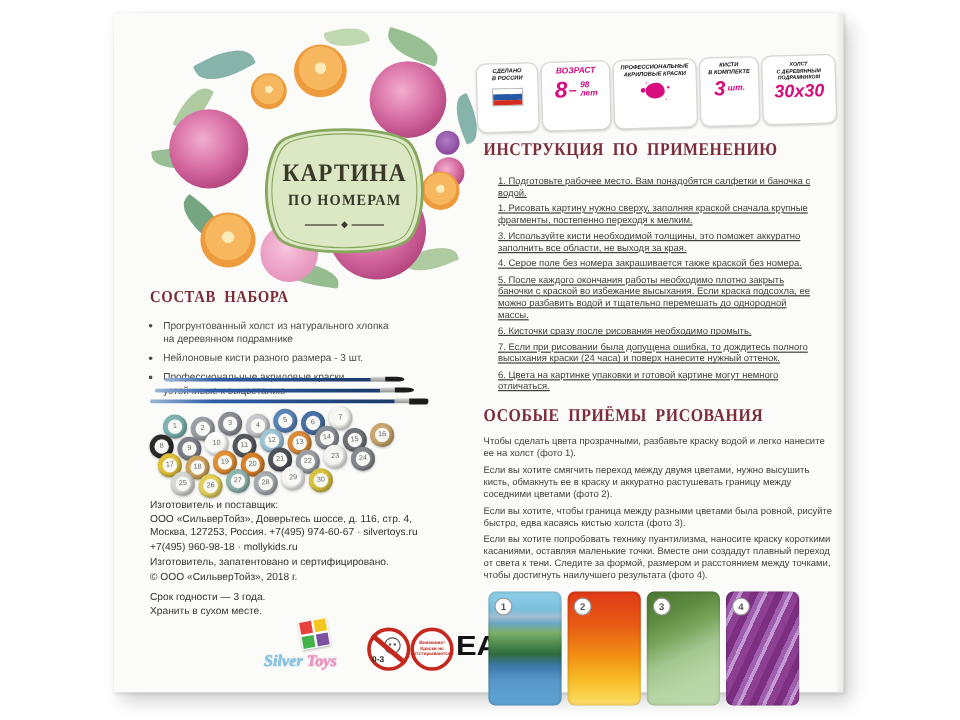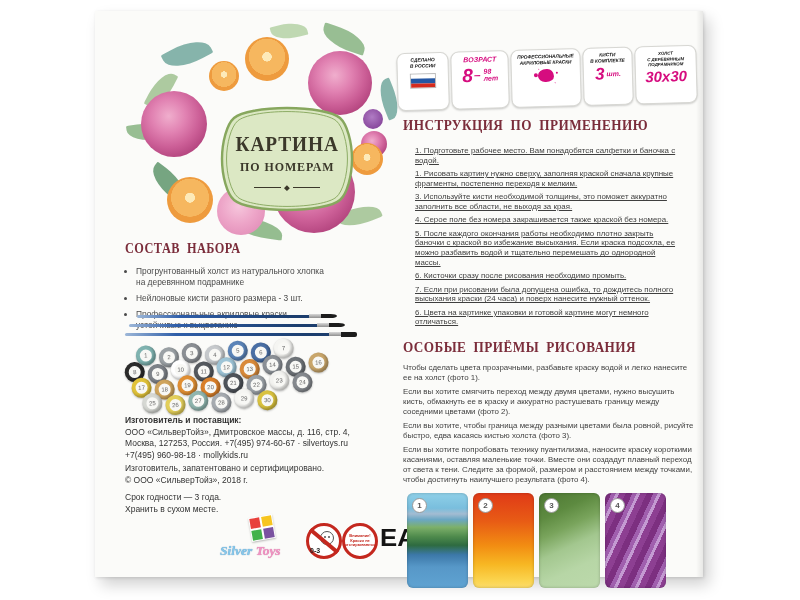--- a/index.html
+++ b/index.html
@@ -55,21 +55,21 @@
 
   
   .pots{position:absolute;left:28px;top:330px;width:218px;height:68px;transform:rotate(-3deg);}
   .pot{position:absolute;width:20px;height:20px;border-radius:50%;
         box-shadow:inset -2px -2px 3px rgba(0,0,0,0.28),0 1px 2px rgba(0,0,0,0.25);}
   .pot span{position:absolute;left:4px;top:4px;width:12px;height:12px;border-radius:50%;background:#f8f8f5;
         font-size:6px;color:#666;display:flex;align-items:center;justify-content:center;}
 
   
   .manufacturer{position:absolute;left:30px;top:404px;width:280px;font-size:8.5px;line-height:1.38;color:#333;}
-  .manufacturer .b{font-weight:bold;}
+  .manufacturer .b{font-weight:normal;}
   .cert{position:absolute;left:30px;top:452px;width:280px;font-size:8.5px;line-height:1.38;color:#333;}
   .storage{position:absolute;left:30px;top:481px;width:280px;font-size:8.5px;line-height:1.38;color:#333;}
 
   
   .footer{position:absolute;left:125px;top:505px;width:230px;height:55px;}
   .brand{position:absolute;left:0;top:0;width:90px;text-align:left;}
   .cube{position:relative;left:30px;width:22px;height:22px;transform:rotate(-10deg);
         display:grid;grid-template-columns:1fr 1fr;gap:2px;background:#fff;padding:1px;
         box-shadow:0 1px 2px rgba(0,0,0,.25);}
   .cube i{display:block;}
@@ -331,21 +331,21 @@
       <div class="pot" style="left: 110px; top: 48px; background: rgb(245, 245, 242);">
         <span>29</span>
       </div>
       <div class="pot" style="left: 133px; top: 51px; background: rgb(217, 194, 63);">
         <span>30</span>
       </div>
     </div>
 
   <div class="manufacturer">
     <div class="b">Изготовитель и поставщик:</div>
-    <div>ООО «СильверТойз», Дмитровское массы, д. 116, стр. 4,</div>
+    <div>ООО «СильверТойз», Доверьтесь шоссе, д. 116, стр. 4,</div>
     <div>Москва, 127253, Россия. +7(495) 974-60-67 · silvertoys.ru</div>
     <div>+7(495) 960-98-18 · mollykids.ru</div>
   </div>
 
   <div class="cert">
     <div>Изготовитель, запатентовано и сертифицировано.</div>
     <div>© ООО «СильверТойз», 2018 г.</div>
   </div>
 
   <div class="storage">

